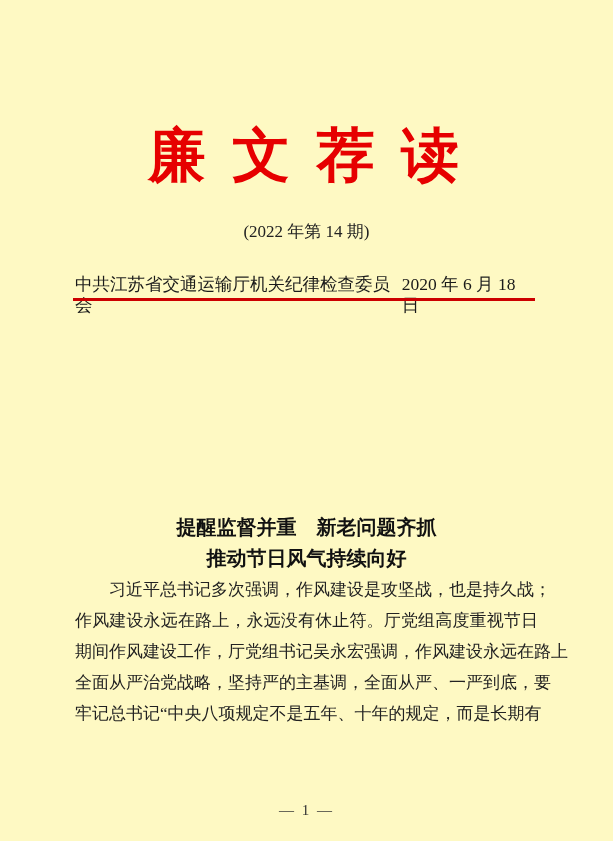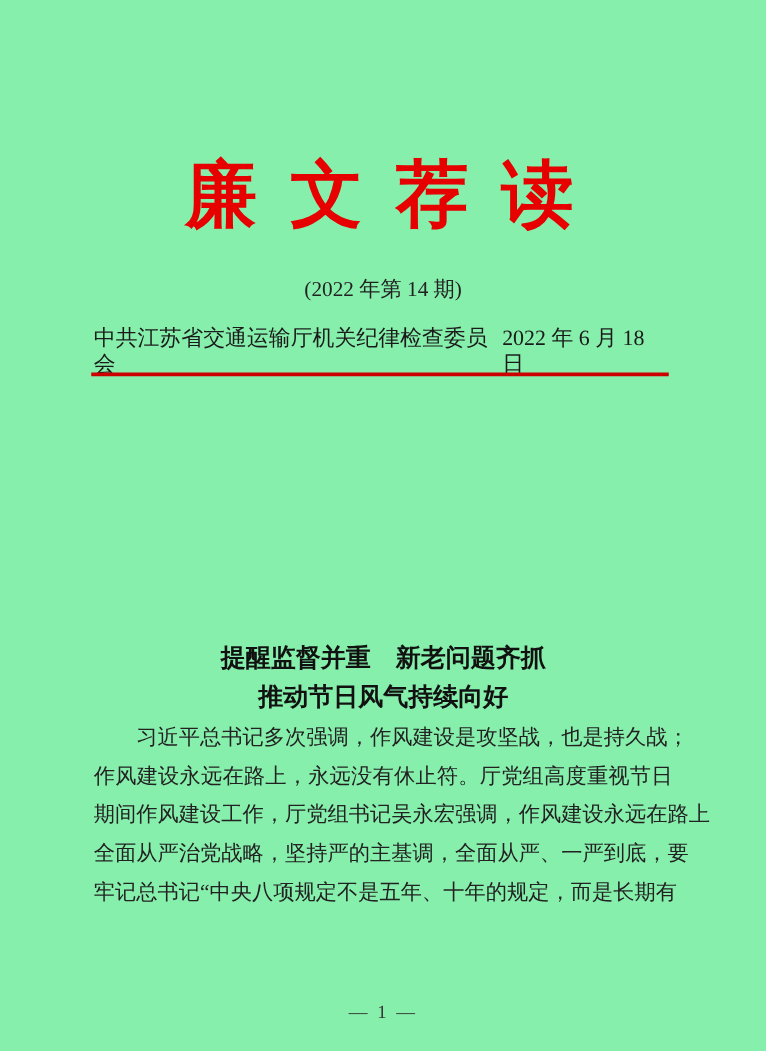--- a/index.html
+++ b/index.html
@@ -35,21 +35,21 @@
     top: 222px;
     left: 0;
     width: 613px;
     text-align: center;
     font-size: 17px;
     line-height: 20px;
     color: #222222;
   }
   .org-row {
     position: absolute;
-    top: 260px;
+    top: 274px;
     left: 75px;
     width: 460px;
     display: flex;
     justify-content: space-between;
     align-items: baseline;
     font-size: 17.5px;
     line-height: 21px;
     color: #1a1a1a;
   }
   .red-rule {
@@ -117,29 +117,29 @@
     width: 613px;
     text-align: center;
     font-size: 15px;
     letter-spacing: 2px;
     color: #333333;
   }
 </style>
 </head>
 <body>
 
-<div class="page" style="background: #86efac;">
+<div class="page" style="background: #fef9c3;">
 
   <h1 class="masthead-title" style="color: rgb(230, 0, 0);">廉 文 荐 读</h1>
 
   <div class="issue-line">(2022 年第 14 期)</div>
 
   <div class="org-row">
     <span>中共江苏省交通运输厅机关纪律检查委员会</span>
-    <span>2022 年 6 月 18 日</span>
+    <span>2020 年 6 月 18 日</span>
   </div>
 
   <div class="red-rule" style="background: rgb(204, 0, 0);"></div>
 
 
   <h2 class="article-title">
     <div>提醒监督并重　新老问题齐抓</div>
     <div>推动节日风气持续向好</div>
   </h2>
 

